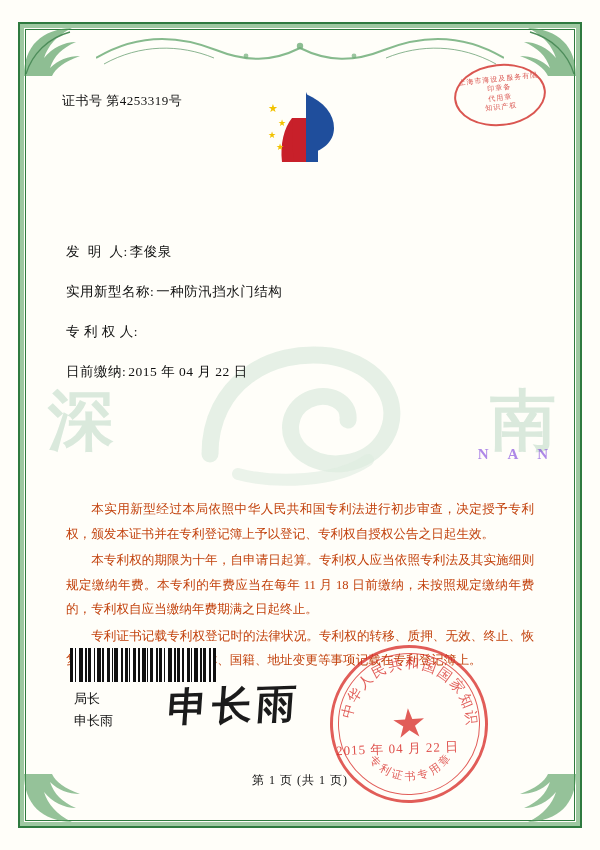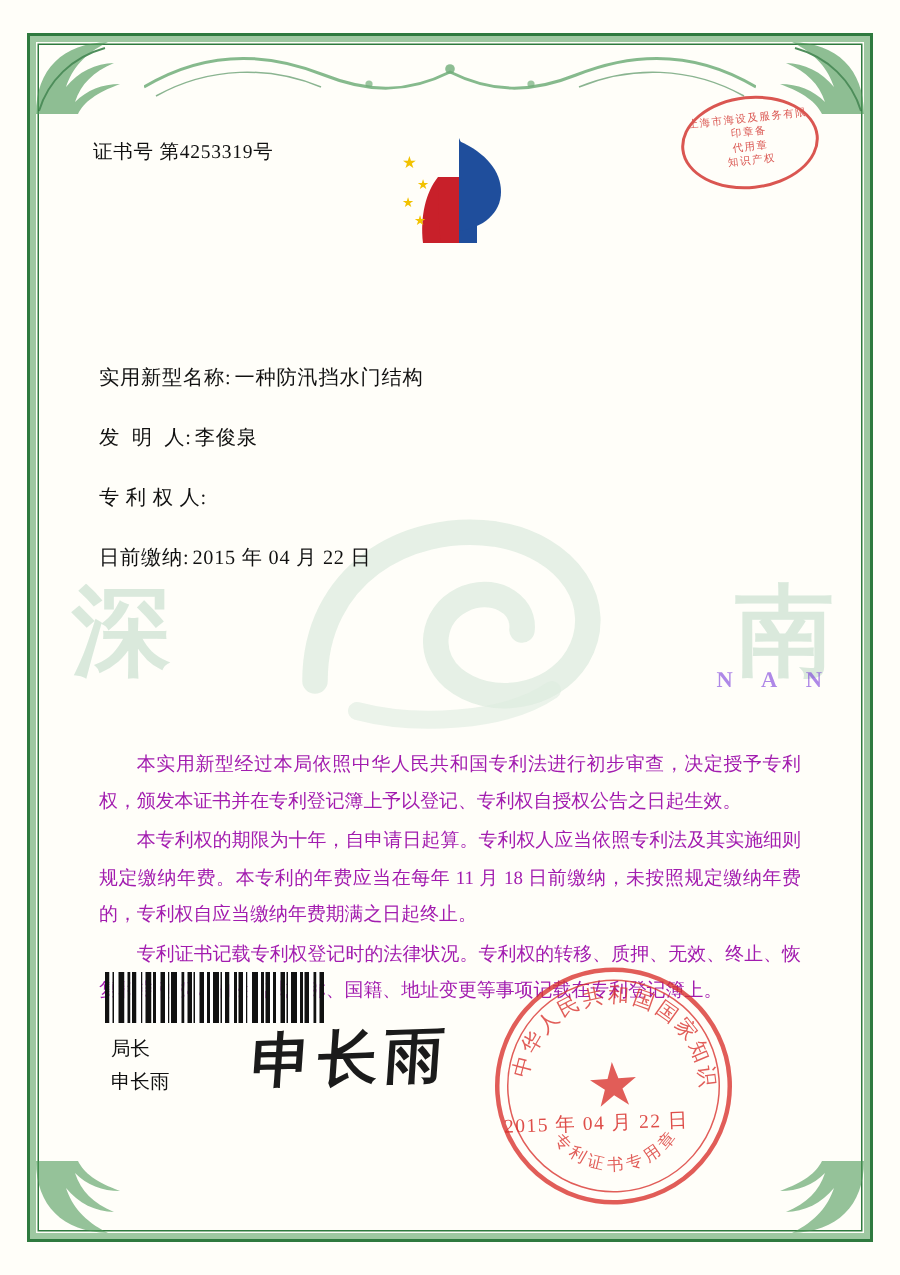--- a/index.html
+++ b/index.html
@@ -136,21 +136,21 @@
     margin-left: 2px;
   }
 
   
   .body-text {
     position: absolute;
     left: 66px; top: 497px;
     width: 468px;
     font-size: 12.6px;
     line-height: 1.95;
-    color: #a21caf;
+    color: #c2410c;
     text-align: justify;
   }
   .body-text p { margin: 0 0 2px 0; text-indent: 2em; }
 
   
   .barcode {
     position: absolute;
     left: 70px; top: 648px;
     width: 148px; height: 34px;
     display: flex;
@@ -318,26 +318,26 @@
   <div class="seal-small">
     <span class="ss-line">上海市海设及服务有限</span>
     <span class="ss-line">印章备</span>
     <span class="ss-line">代用章</span>
     <span class="ss-line">知识产权</span>
   </div>
 
 
   <div class="fields">
     <div class="field-row">
+      <span class="field-label">发  明  人:</span>
+      <span class="field-value">李俊泉</span>
+    </div>
+    <div class="field-row">
       <span class="field-label">实用新型名称:</span>
       <span class="field-value">一种防汛挡水门结构</span>
-    </div>
-    <div class="field-row">
-      <span class="field-label">发  明  人:</span>
-      <span class="field-value">李俊泉</span>
     </div>
     <div class="field-row">
       <span class="field-label">专 利 权 人:</span>
     </div>
     <div class="field-row">
       <span class="field-label">日前缴纳:</span>
       <span class="field-value">2015 年 04 月 22 日</span>
     </div>
   </div>
 
@@ -434,14 +434,15 @@
         </text>
         <text font-size="11" fill="#d9302c" font-family="'Liberation Serif',serif" letter-spacing="3">
           <textPath href="#arcBot" startOffset="18%">专利证书专用章</textPath>
         </text>
       </svg>
     </div>
     <div class="seal-star">★</div>
   </div>
   <div class="seal-date">2015 年 04 月 22 日</div>
 
+  <div class="page-foot">第 1 页 (共 1 页)</div>
 
 </div>
 
 </body></html>

